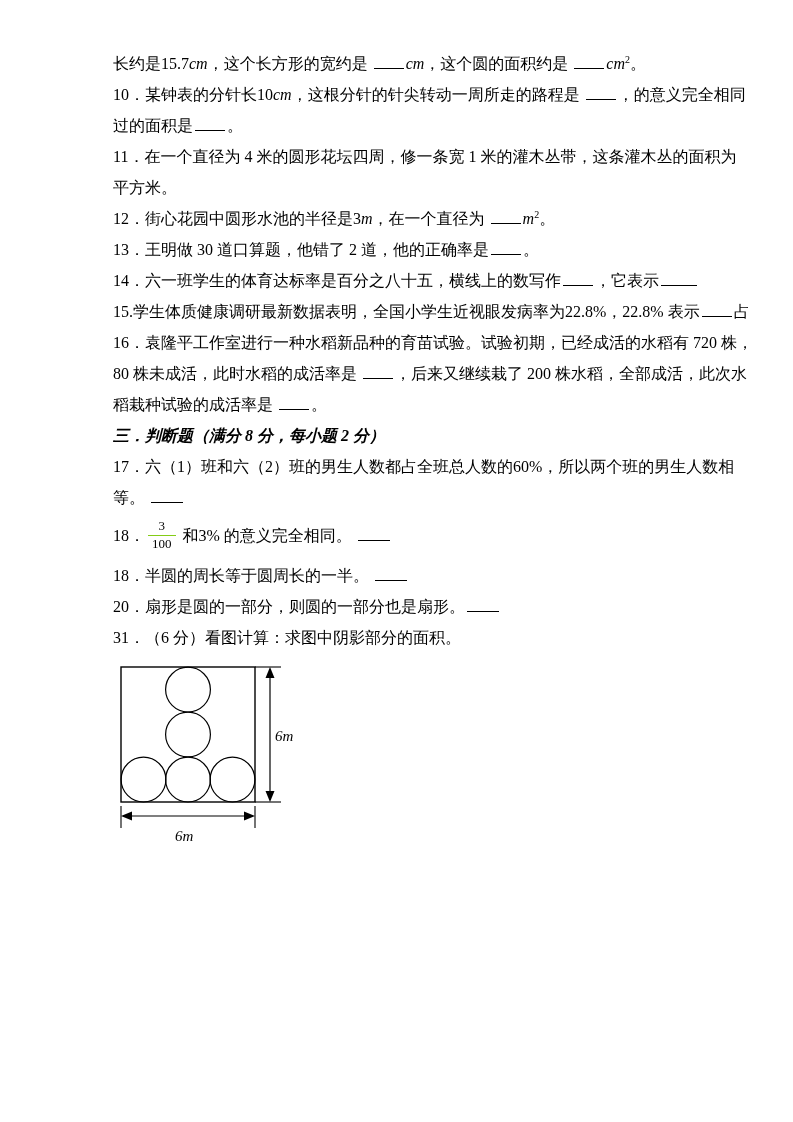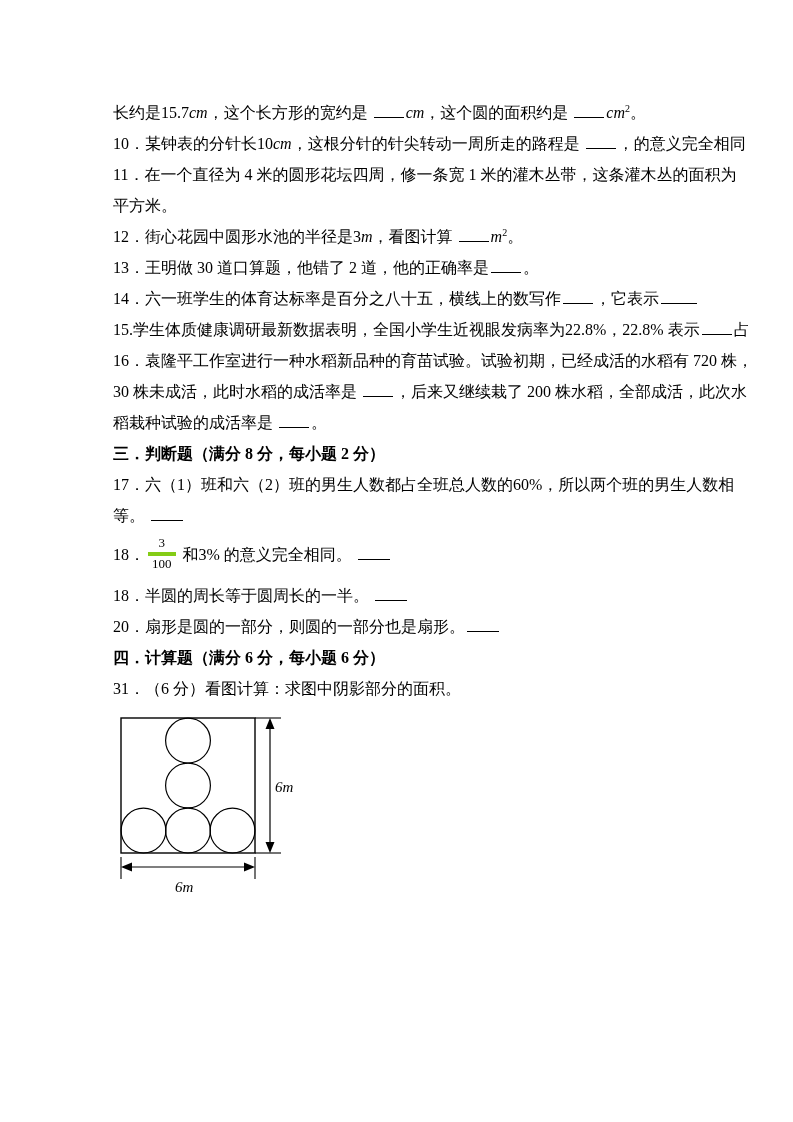--- a/index.html
+++ b/index.html
@@ -9,29 +9,30 @@
   }
   body {
     width: 793px;
     height: 1122px;
     overflow: hidden;
     font-family: "Liberation Serif", "DejaVu Serif", serif;
     font-size: 16px;
     color: #000000;
   }
   .doc {
-    padding: 97px 95px 0 113px;
+    padding: 48px 95px 0 113px;
   }
   .line {
     line-height: 31px;
     min-height: 31px;
     white-space: nowrap;
   }
   .line.bold {
     font-weight: bold;
+    font-style: italic;
   }
   .line.tall {
     padding: 7px 0 6px 0;
   }
   .seg { }
   .it { font-style: italic; }
   .sup {
     vertical-align: super;
     font-size: 10px;
     line-height: 0;
@@ -50,55 +51,55 @@
     display: inline-block;
     text-align: center;
     vertical-align: middle;
     font-size: 13px;
     line-height: 1.15;
     margin: 0 3px;
     position: relative;
     top: -2px;
   }
   .frac .num { display: block; padding: 0 4px 1px 4px; }
-  .frac .den { display: block; border-top: 4px solid #84cc16; padding: 1px 4px 0 4px; }
+  .frac .den { display: block; border-top: 1px solid #84cc16; padding: 1px 4px 0 4px; }
   .figure {
     margin: 12px 0 0 6px;
   }
   .figure svg text {
     font-family: "Liberation Serif", "DejaVu Serif", serif;
     font-style: italic;
     font-size: 15px;
     fill: #000;
   }
 </style>
 </head>
 <body>
 
 <div class="doc">
 
   <div id="lines">
       <div class="line"><span class="seg">长约是15.7</span><span class="seg it">cm</span><span class="seg">，这个长方形的宽约是 </span><span class="blank" style="width: 30px;"></span><span class="seg it">cm</span><span class="seg">，这个圆的面积约是 </span><span class="blank" style="width: 30px;"></span><span class="seg it">cm</span><span class="seg sup">2</span><span class="seg">。</span></div>
       <div class="line"><span class="seg">10．某钟表的分针长10</span><span class="seg it">cm</span><span class="seg">，这根分针的针尖转动一周所走的路程是 </span><span class="blank" style="width: 30px;"></span><span class="seg">，的意义完全相同</span></div>
+      <div class="line"><span class="seg">过的面积是</span><span class="blank" style="width: 30px;"></span><span class="seg">。</span></div>
       <div class="line"><span class="seg">11．在一个直径为 4 米的圆形花坛四周，修一条宽 1 米的灌木丛带，这条灌木丛的面积为</span></div>
       <div class="line"><span class="seg">平方米。</span></div>
-      <div class="line"><span class="seg">12．街心花园中圆形水池的半径是3</span><span class="seg it">m</span><span class="seg">，看图计算 </span><span class="blank" style="width: 30px;"></span><span class="seg it">m</span><span class="seg sup">2</span><span class="seg">。</span></div>
+      <div class="line"><span class="seg">12．街心花园中圆形水池的半径是3</span><span class="seg it">m</span><span class="seg">，在一个直径为 </span><span class="blank" style="width: 30px;"></span><span class="seg it">m</span><span class="seg sup">2</span><span class="seg">。</span></div>
       <div class="line"><span class="seg">13．王明做 30 道口算题，他错了 2 道，他的正确率是</span><span class="blank" style="width: 30px;"></span><span class="seg">。</span></div>
       <div class="line"><span class="seg">14．六一班学生的体育达标率是</span><span class="seg ul">百分之八十五</span><span class="seg">，横线上的数写作</span><span class="blank" style="width: 30px;"></span><span class="seg">，它表示</span><span class="blank" style="width: 36px;"></span></div>
       <div class="line"><span class="seg">15.学生体质健康调研最新数据表明，全国小学生近视眼发病率为22.8%，22.8% 表示</span><span class="blank" style="width: 30px;"></span><span class="seg">占</span></div>
       <div class="line"><span class="seg">16．袁隆平工作室进行一种水稻新品种的育苗试验。试验初期，已经成活的水稻有 720 株，</span></div>
-      <div class="line"><span class="seg">30 株未成活，此时水稻的成活率是 </span><span class="blank" style="width: 30px;"></span><span class="seg">，后来又继续栽了 200 株水稻，全部成活，此次水</span></div>
+      <div class="line"><span class="seg">80 株未成活，此时水稻的成活率是 </span><span class="blank" style="width: 30px;"></span><span class="seg">，后来又继续栽了 200 株水稻，全部成活，此次水</span></div>
       <div class="line"><span class="seg">稻栽种试验的成活率是 </span><span class="blank" style="width: 30px;"></span><span class="seg">。</span></div>
       <div class="line bold"><span class="seg">三．判断题（满分 8 分，每小题 2 分）</span></div>
       <div class="line"><span class="seg">17．六（1）班和六（2）班的男生人数都占全班总人数的60%，所以两个班的男生人数相</span></div>
       <div class="line"><span class="seg">等。 </span><span class="blank" style="width: 32px;"></span></div>
       <div class="line tall"><span class="seg">18．</span><span class="frac"><span class="num">3</span><span class="den">100</span></span><span class="seg"> 和3% 的意义完全相同。  </span><span class="blank" style="width: 32px;"></span></div>
       <div class="line"><span class="seg">18．半圆的周长等于圆周长的一半。  </span><span class="blank" style="width: 32px;"></span></div>
       <div class="line"><span class="seg">20．扇形是圆的一部分，则圆的一部分也是扇形。</span><span class="blank" style="width: 32px;"></span></div>
-      <div class="line bold"><span class="seg">四．计算题（满分 6 分，每小题 6 分）</span></div>
       <div class="line"><span class="seg">31．（6 分）看图计算：求图中阴影部分的面积。</span></div>
     </div>
 
   <div class="figure">
     <svg width="182" height="182" viewBox="0 0 182 182">
 
       <rect x="2" y="2" width="134" height="135" fill="none" stroke="#000" stroke-width="1.4"></rect>
 
       <circle cx="69" cy="24.6" r="22.4" fill="none" stroke="#000" stroke-width="1.2"></circle>
       <circle cx="69" cy="69.5" r="22.4" fill="none" stroke="#000" stroke-width="1.2"></circle>

